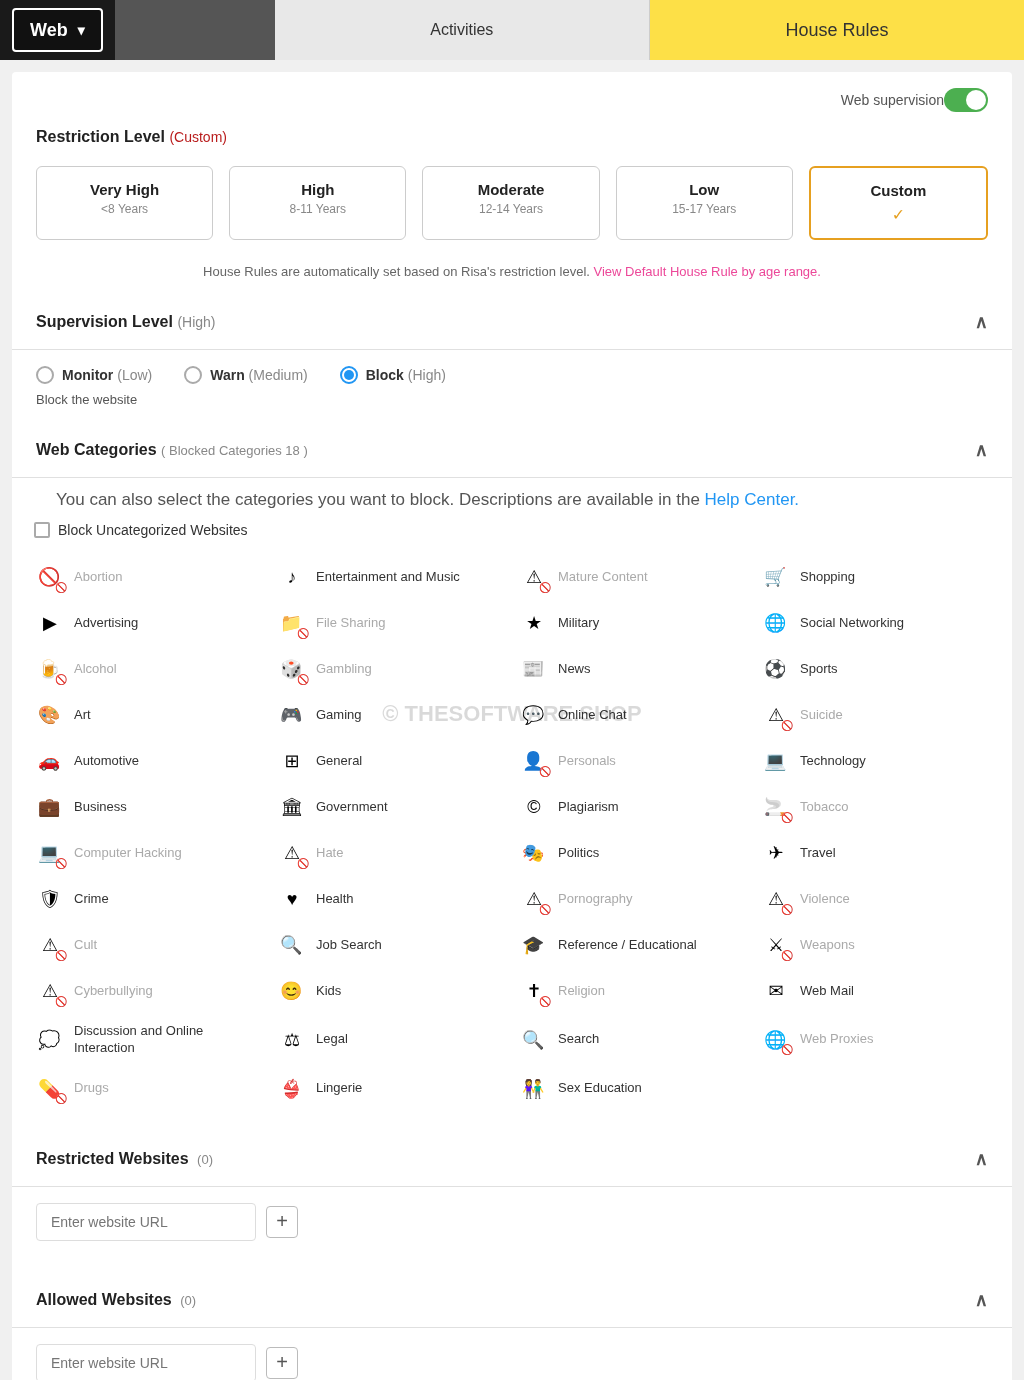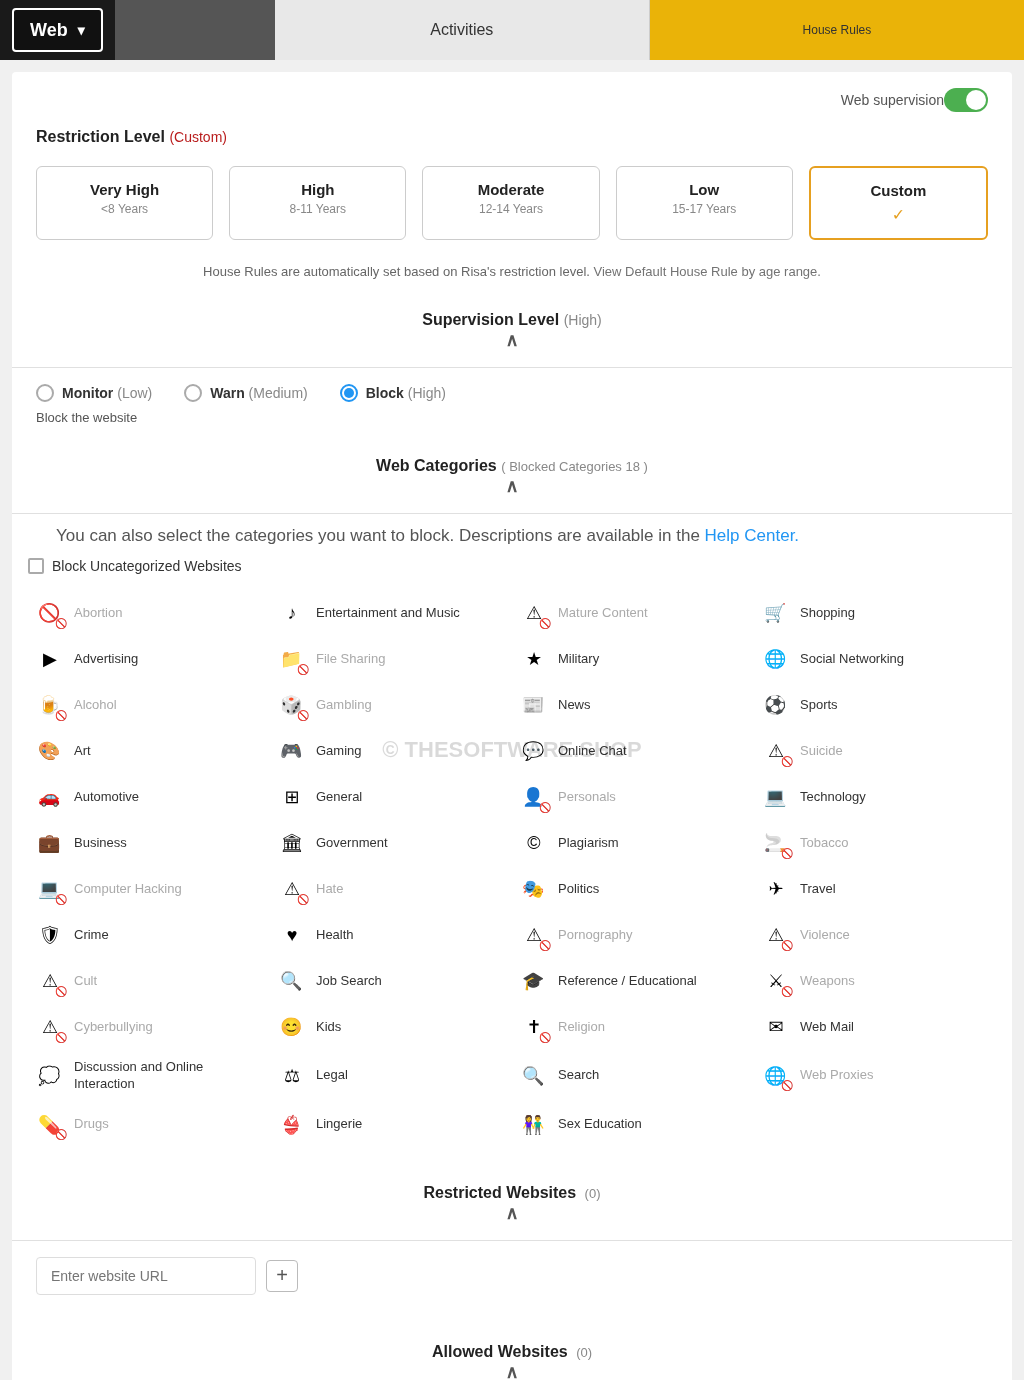--- a/index.html
+++ b/index.html
@@ -6,60 +6,60 @@
     body { font-family: -apple-system, BlinkMacSystemFont, 'Segoe UI', sans-serif; background: #d0d0d0; }
 
     .app-frame { width: 1024px; min-height: 1380px; background: #f0f0f0; position: relative; }
 
     
     .top-bar { display: flex; height: 60px; background: #1a1a1a; align-items: stretch; }
     .web-dropdown { background: #111; border: 2px solid #fff; border-radius: 4px; color: #fff; font-size: 18px; font-weight: bold; padding: 0 16px; display: flex; align-items: center; gap: 10px; cursor: pointer; margin: 8px 12px; }
     .web-dropdown .chevron { font-size: 14px; }
     .person-img { width: 160px; background: #555; display: flex; align-items: center; justify-content: center; color: #aaa; font-size: 12px; }
     .tab-activities { flex: 1; background: #e8e8e8; display: flex; align-items: center; justify-content: center; font-size: 16px; color: #333; cursor: pointer; border-right: 1px solid #ccc; }
-    .tab-house-rules { flex: 1; background: #eab308; display: flex; align-items: center; justify-content: center; font-size: 12px; color: #333; cursor: pointer; }
+    .tab-house-rules { flex: 1; background: #fde047; display: flex; align-items: center; justify-content: center; font-size: 18px; color: #333; cursor: pointer; }
 
     
     .main-content { background: #fff; margin: 12px; border-radius: 4px; padding: 0 0 30px 0; }
 
     
     .web-supervision-row { display: flex; justify-content: flex-end; align-items: center; padding: 16px 24px 8px; }
     .web-supervision-label { font-size: 14px; color: #555; }
     .toggle { width: 44px; height: 24px; background: #4CAF50; border-radius: 12px; position: relative; cursor: pointer; }
     .toggle-knob { width: 20px; height: 20px; background: #fff; border-radius: 50%; position: absolute; right: 2px; top: 2px; }
-    .section-title { font-size: 16px; font-weight: 600; color: #222; padding: 16px 24px; border-bottom: 1px solid #e0e0e0; display: flex; justify-content: space-between; align-items: center; flex-direction: column; }
+    .section-title { font-size: 16px; font-weight: 600; color: #222; padding: 16px 24px; border-bottom: 1px solid #e0e0e0; display: flex; justify-content: space-between; align-items: center; }
     .section-title .chevron-up { font-size: 18px; color: #555; }
     .restriction-level-title { font-size: 16px; font-weight: 600; color: #222; padding: 8px 24px 4px; }
     .restriction-level-title .custom-label { font-size: 14px; font-weight: 400; color: #b91c1c; }
 
     
     .restriction-cards { display: flex; gap: 16px; padding: 16px 24px; }
     .restriction-card { flex: 1; border: 1.5px solid #ccc; border-radius: 6px; padding: 14px 10px; text-align: center; cursor: pointer; }
     .restriction-card.selected { border: 2px solid #e6a020; }
     .restriction-card .label { font-size: 15px; font-weight: 600; color: #222; }
     .restriction-card .sub { font-size: 12px; color: #888; margin-top: 4px; }
     .restriction-card .check { color: #e6a020; margin-top: 6px; font-size: 16px; }
 
     .house-rules-note { text-align: center; font-size: 13px; color: #666; padding: 8px 24px 16px; }
-    .house-rules-note a { color: #737373; text-decoration: none; }
+    .house-rules-note a { color: #ec4899; text-decoration: none; }
 
     
     .supervision-options { display: flex; gap: 32px; padding: 16px 24px 8px; align-items: center; }
     .radio-option { display: flex; align-items: center; gap: 8px; font-size: 14px; color: #333; cursor: pointer; }
     .radio-circle { width: 18px; height: 18px; border-radius: 50%; border: 2px solid #aaa; display: flex; align-items: center; justify-content: center; flex-shrink: 0; }
     .radio-circle.selected { border-color: #2196F3; }
     .radio-circle.selected::after { content: ''; width: 10px; height: 10px; background: #2196F3; border-radius: 50%; }
     .radio-label { font-weight: 600; }
     .radio-sublabel { color: #888; font-weight: 400; }
     .block-desc { font-size: 13px; color: #555; padding: 0 24px 16px; }
 
     
     .web-cat-info { font-size: 17px; color: #555; padding: 12px 24px 8px; margin-left: 20px; }
     .web-cat-info a { color: #2196F3; text-decoration: none; }
-    .block-uncategorized { display: flex; align-items: center; gap: 8px; font-size: 14px; color: #333; padding: 4px 16px 16px; }
+    .block-uncategorized { display: flex; align-items: center; gap: 8px; font-size: 14px; color: #333; padding: 4px 22px 16px; }
     .checkbox { width: 16px; height: 16px; border: 2px solid #aaa; border-radius: 2px; flex-shrink: 0; }
 
     
     .category-grid { display: grid; grid-template-columns: repeat(4, 1fr); gap: 0; padding: 0 16px; }
     .category-item { display: flex; align-items: center; gap: 10px; padding: 9px 8px; cursor: pointer; }
     .cat-icon { width: 28px; height: 28px; display: flex; align-items: center; justify-content: center; font-size: 18px; flex-shrink: 0; position: relative; }
     .cat-icon .blocked-overlay { position: absolute; bottom: -2px; right: -2px; width: 12px; height: 12px; background: #e53935; border-radius: 50%; display: flex; align-items: center; justify-content: center; font-size: 8px; color: #fff; font-weight: bold; }
     .cat-name { font-size: 13px; color: #333; line-height: 1.3; }
     .cat-name.blocked { color: #aaa; }
 

